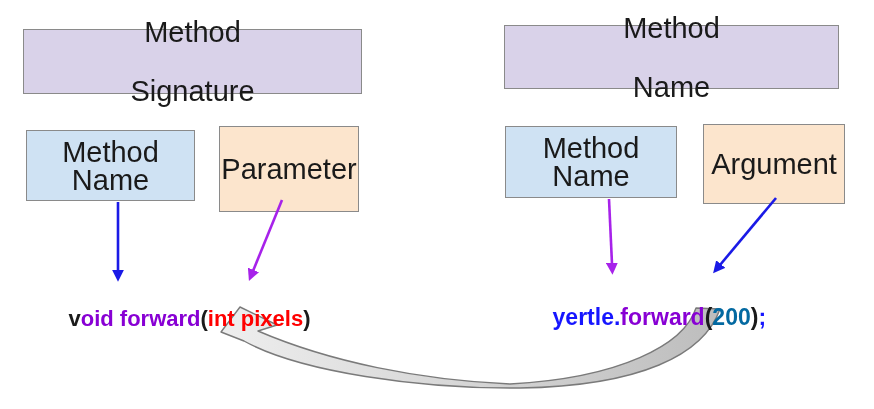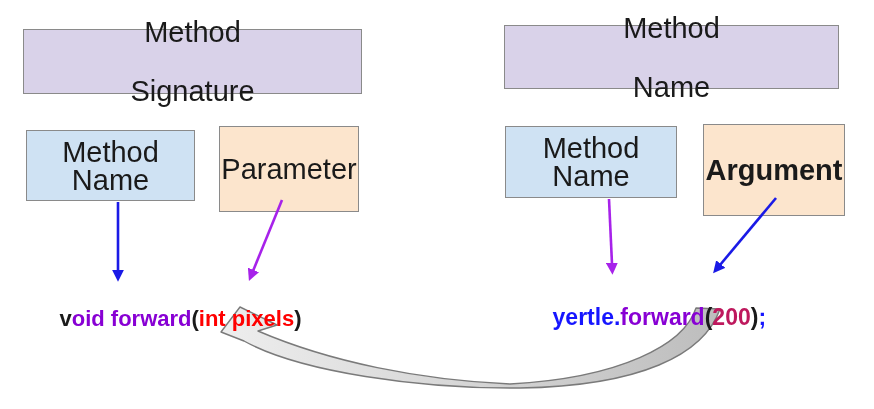--- a/index.html
+++ b/index.html
@@ -24,21 +24,21 @@
     line-height: 28px;
     color: #1a1a1a;
     gap: 31px;
   }
   .code {
     position: absolute;
     font-weight: bold;
     white-space: pre;
     letter-spacing: 0px;
   }
-  #code-left  { left: 35px;  top: 280px; font-size: 22px; }
+  #code-left  { left: 44px;  top: 280px; font-size: 22px; }
   #code-right { left: 527px; top: 277px; font-size: 23px; }
   svg.overlay {
     position: absolute;
     left: 0; top: 0;
     width: 874px; height: 409px;
     pointer-events: none;
   }
 </style>
 </head>
 <body>
@@ -60,21 +60,21 @@
   </div>
 
   <div class="box" style="left: 219px; top: 126px; width: 140px; height: 86px; background-color: rgb(252, 229, 205);">
     <span>Parameter</span>
   </div>
 
   <div class="box" style="left: 505px; top: 126px; width: 172px; height: 72px; background-color: rgb(207, 226, 243);">
     <span>Method Name</span>
   </div>
 
-  <div class="box" style="left: 703px; top: 124px; width: 142px; height: 92px; background-color: rgb(252, 229, 205); font-weight: bold;">
+  <div class="box" style="left: 703px; top: 124px; width: 142px; height: 80px; background-color: rgb(252, 229, 205);">
     <span>Argument</span>
   </div>
 
   <svg class="overlay" viewBox="0 0 874 409">
     <defs>
       <marker id="head-blue" viewBox="0 0 10 10" refX="1" refY="5" markerWidth="4.6" markerHeight="4.6" orient="auto">
         <path d="M0,0 L10,5 L0,10 Z" style="fill: rgb(26, 26, 230);"></path>
       </marker>
       <marker id="head-purple" viewBox="0 0 10 10" refX="1" refY="5" markerWidth="4.6" markerHeight="4.6" orient="auto">
         <path d="M0,0 L10,5 L0,10 Z" style="fill: rgb(167, 34, 234);"></path>
@@ -103,16 +103,16 @@
              C 420 389 300 372 244 341
              L 221 332
              Z" fill="url(#swoosh-grad)" stroke-width="1.4" stroke-linejoin="round" style="stroke: rgb(122, 122, 122);"></path>
   </svg>
 
   <div class="code" id="code-left">
     <span style="color: rgb(26, 26, 26);">v</span><span style="color: rgb(136, 0, 212);">oid forward</span><span style="color: rgb(26, 26, 26);">(</span><span style="color: rgb(255, 0, 0);">int pixels</span><span style="color: rgb(26, 26, 26);">)</span>
   </div>
 
   <div class="code" id="code-right">
-    <span style="color: rgb(22, 22, 255);">yertle.</span><span style="color: rgb(136, 0, 212);">forward</span><span style="color: rgb(26, 26, 26);">(</span><span style="color: #be185d;">200</span><span style="color: rgb(26, 26, 26);">)</span><span style="color: rgb(22, 22, 255);">;</span>
+    <span style="color: rgb(22, 22, 255);">yertle.</span><span style="color: rgb(136, 0, 212);">forward</span><span style="color: rgb(26, 26, 26);">(</span><span style="color: #0369a1;">200</span><span style="color: rgb(26, 26, 26);">)</span><span style="color: rgb(22, 22, 255);">;</span>
   </div>
 
 </div>
 
 </body></html>

